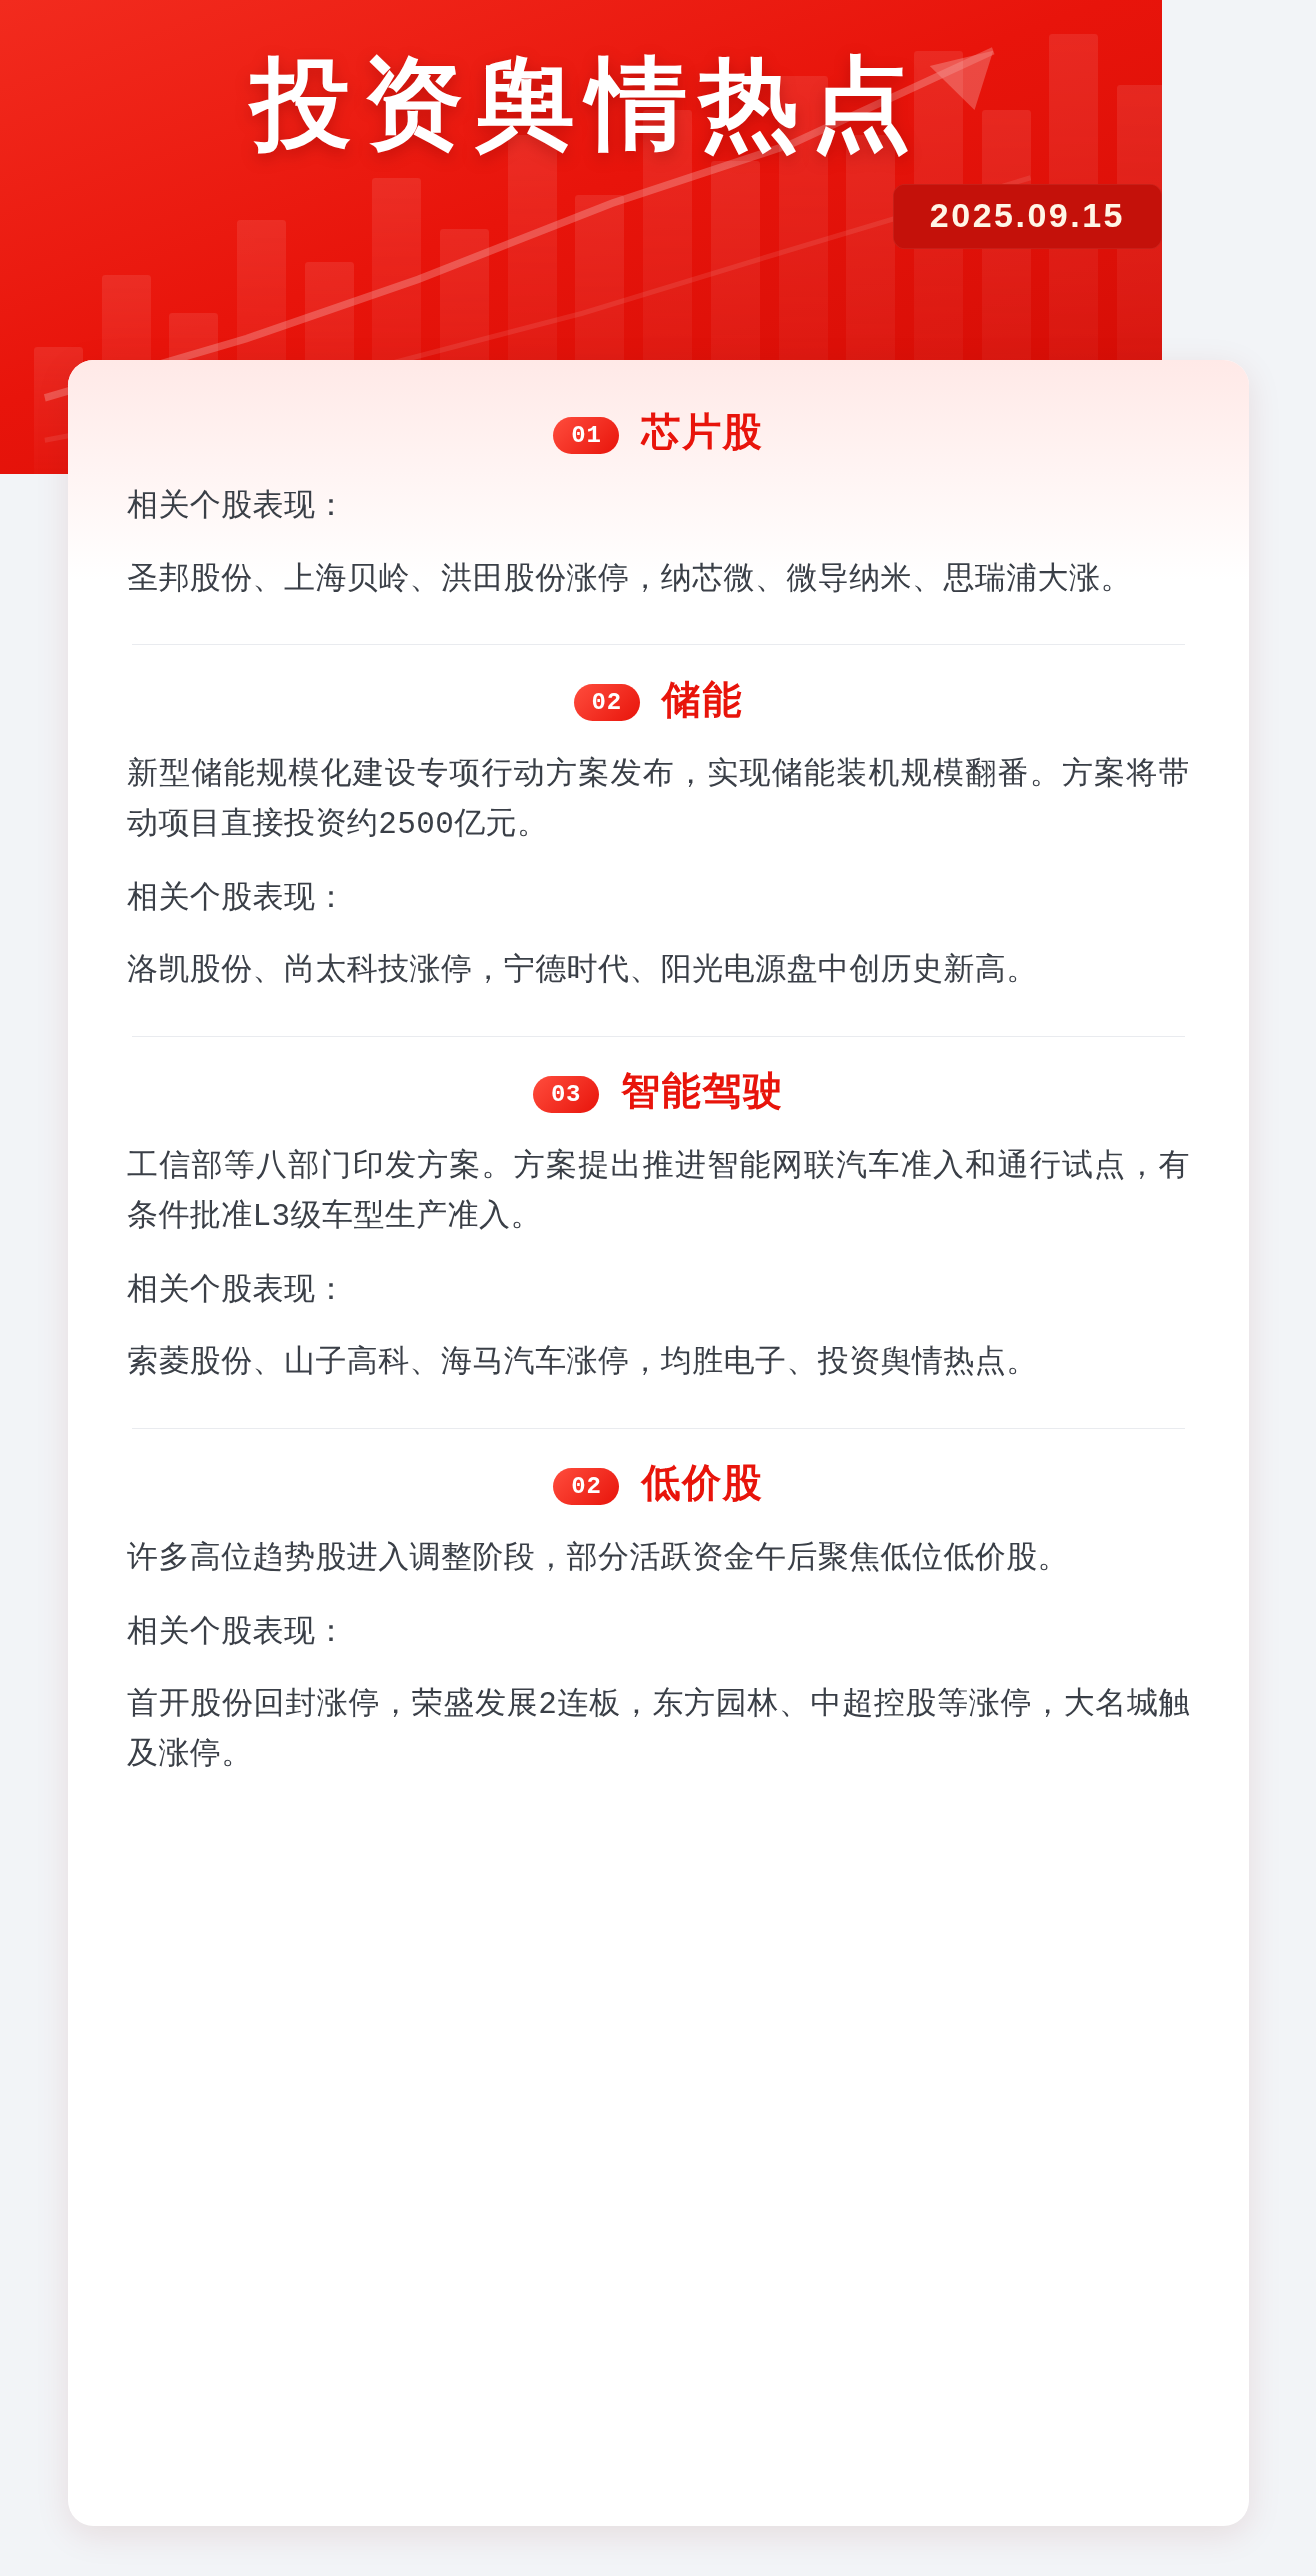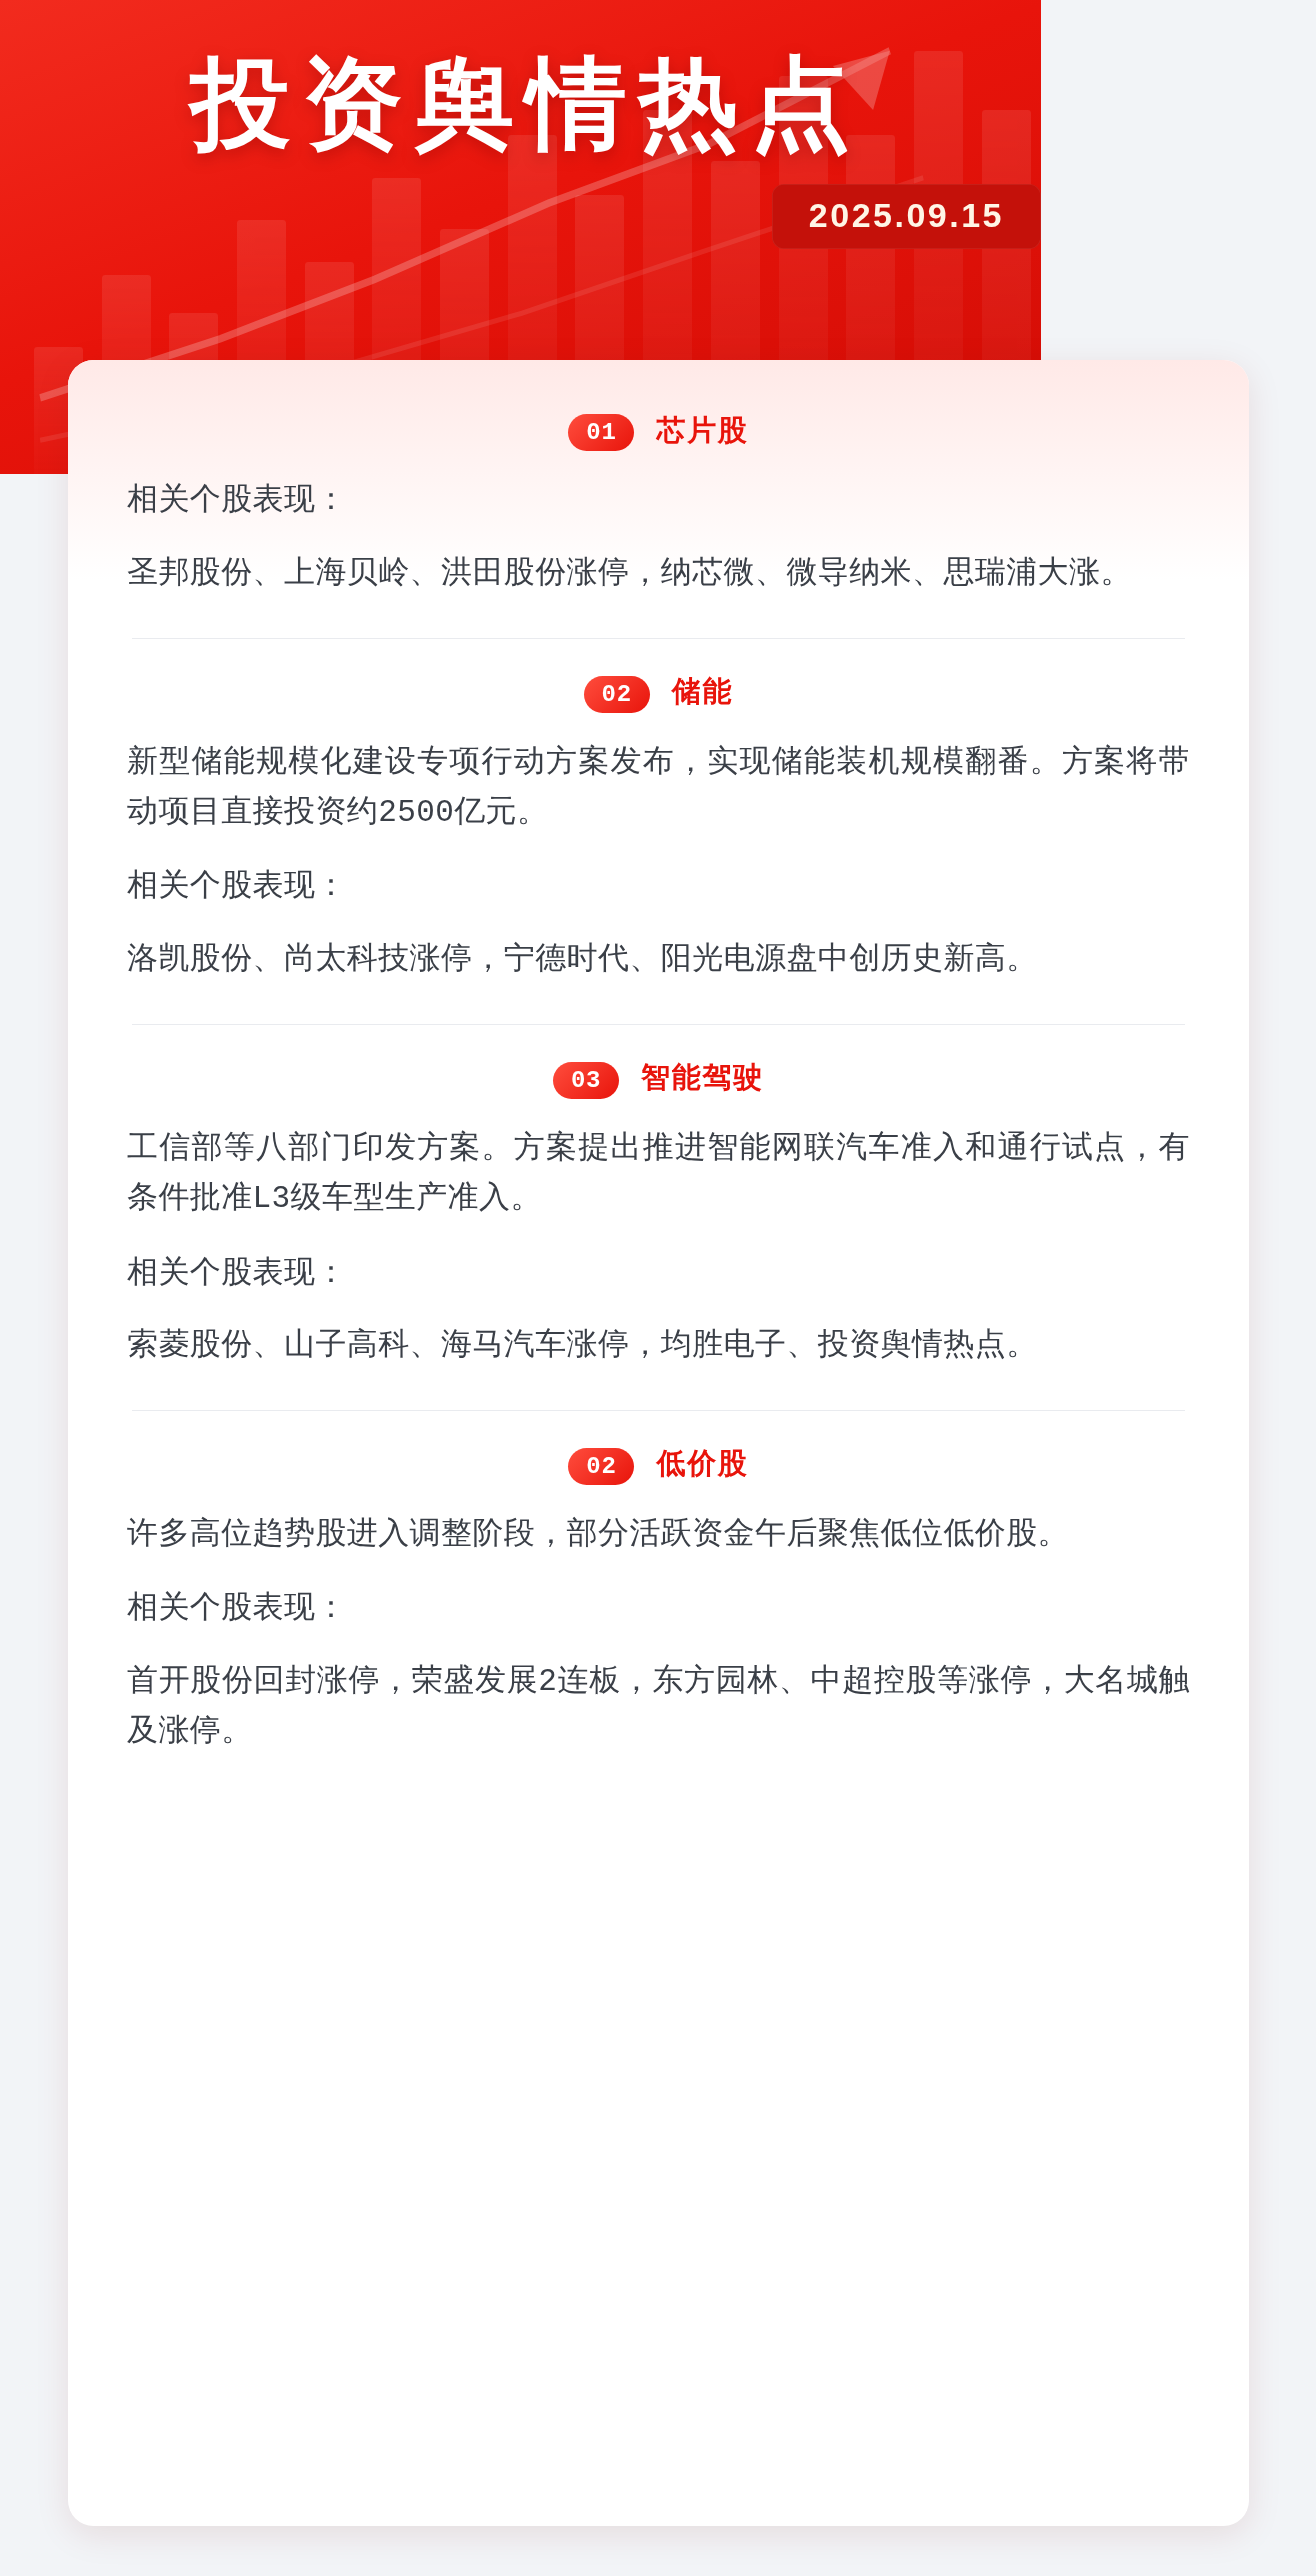--- a/index.html
+++ b/index.html
@@ -10,21 +10,21 @@
     width: 1317px;
     min-height: 2576px;
     background: #f2f4f7;
     font-family: "Liberation Sans", "DejaVu Sans", sans-serif;
     -webkit-font-smoothing: antialiased;
   }
 
   
   .header {
     position: relative;
-    width: 1041px;
+    width: 1162px;
     height: 474px;
     background: linear-gradient(160deg, #f22b1e 0%, #e8140b 45%, #d10c05 100%);
     overflow: hidden;
   }
   .header-bars {
     position: absolute;
     inset: 0;
     opacity: 0.30;
   }
   .bar {
@@ -111,21 +111,21 @@
     box-sizing: border-box;
     background: linear-gradient(135deg, #ff4d3d, #e8140b);
     color: #ffffff;
     font-size: 24px;
     font-weight: 700;
     letter-spacing: 0.8px;
     border-radius: 18.6px;
   }
   .section-title {
     color: #e8140b;
-    font-size: 29px;
+    font-size: 39px;
     font-weight: 700;
     letter-spacing: 1.7px;
     line-height: 1.1;
   }
 
   .para {
     color: #3a3f47;
     font-size: 31px;
     line-height: 1.62;
     margin: 0 0 24px 0;

